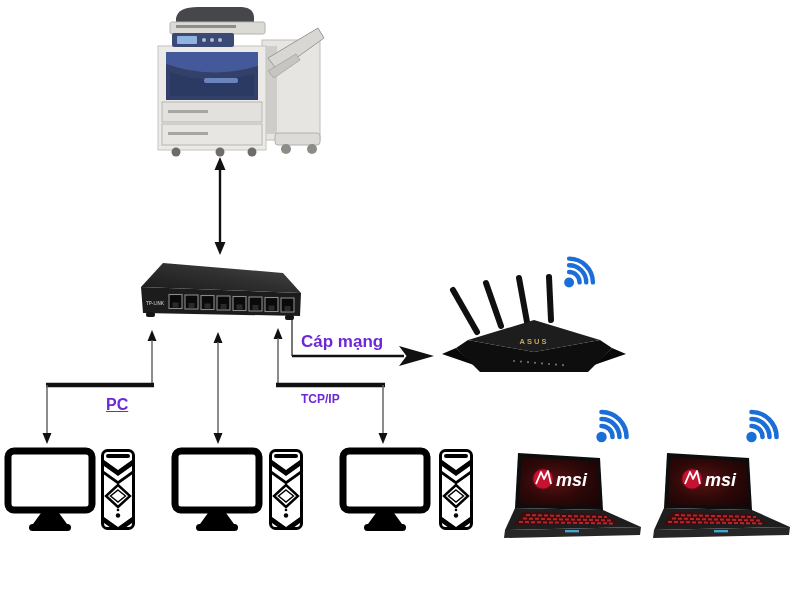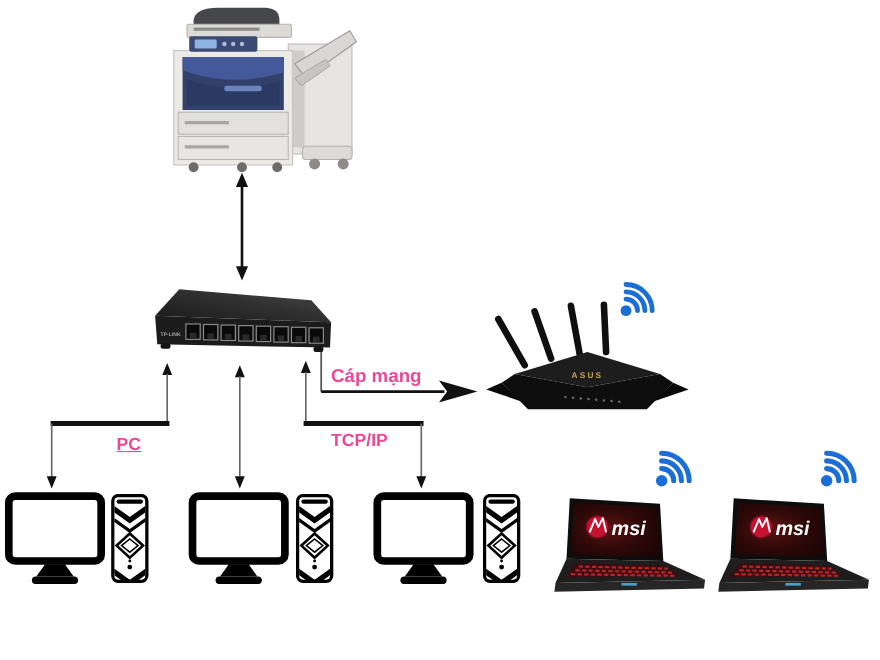--- a/index.html
+++ b/index.html
@@ -3,25 +3,25 @@
 <meta charset="utf-8">
 <style>
   html,body{margin:0;padding:0;background:#fff;}
   .canvas{
     position:relative;width:800px;height:600px;background:#ffffff;
     overflow:hidden;font-family:"Liberation Sans",sans-serif;
   }
   .abs{position:absolute;}
   .overlay{position:absolute;left:0;top:0;pointer-events:none;}
   .diagram-label{
-    position:absolute;color:#ec4899;font-weight:600;white-space:nowrap;
+    position:absolute;color:#6d28d9;font-weight:600;white-space:nowrap;
     font-family:"Liberation Sans",sans-serif;
   }
   .label-cable{left:301px;top:332px;font-size:17px;}
-  .label-protocol{left:301px;top:392px;font-size:16px;}
+  .label-protocol{left:301px;top:392px;font-size:12px;}
   .label-pc{left:106px;top:396px;font-size:16px;text-decoration:underline;}
   svg{display:block;}
 </style>
 </head>
 <body>
 
 <div class="canvas">
 
   <svg class="overlay" width="800" height="600" viewBox="0 0 800 600">
 

